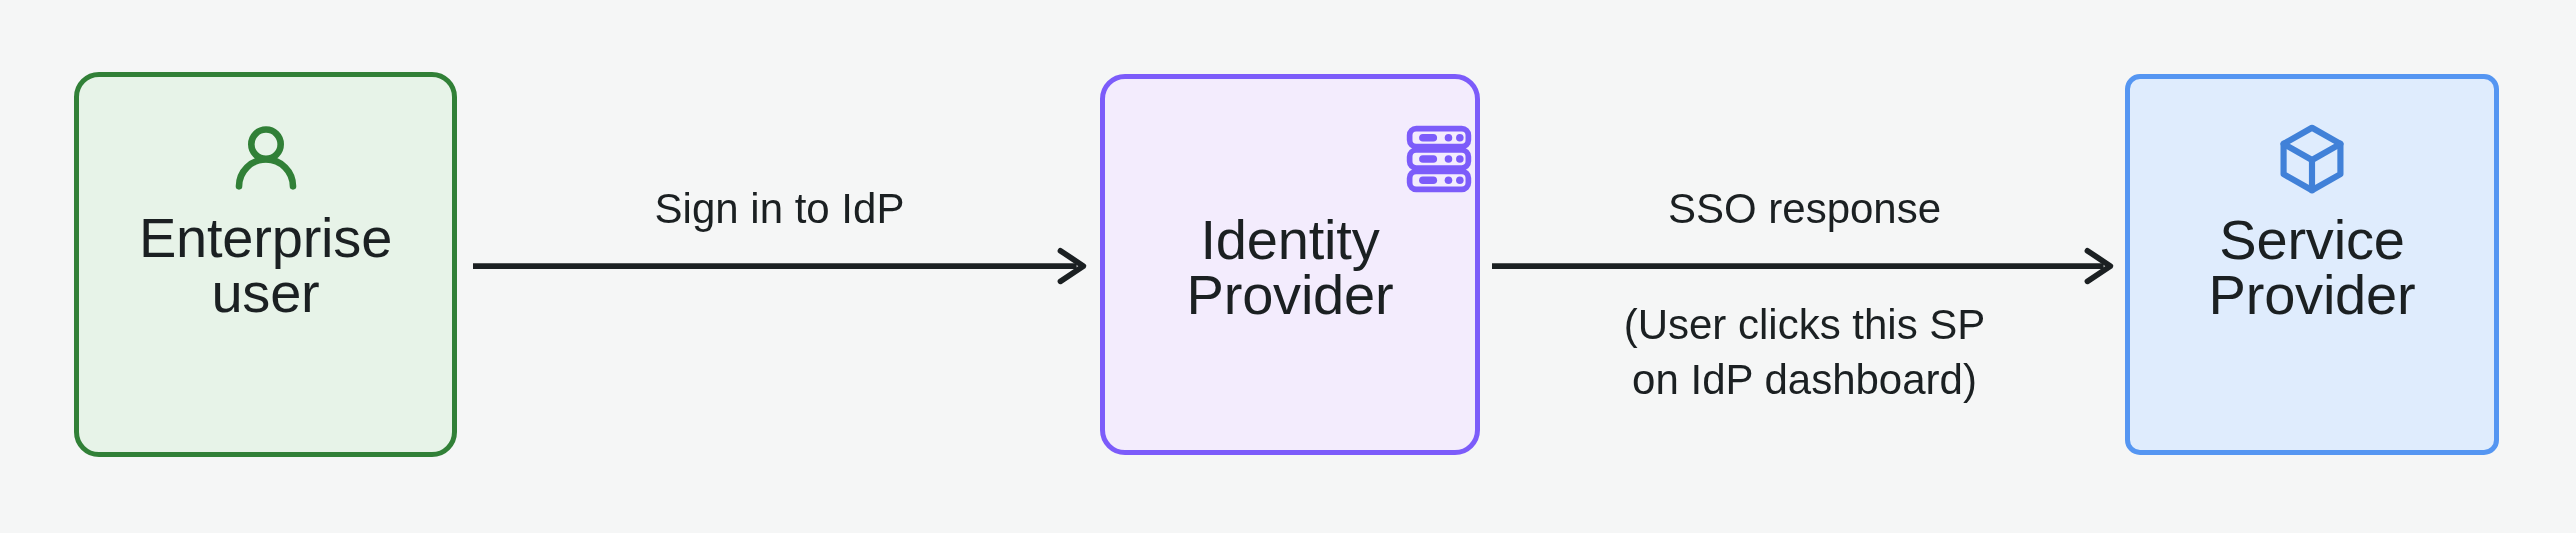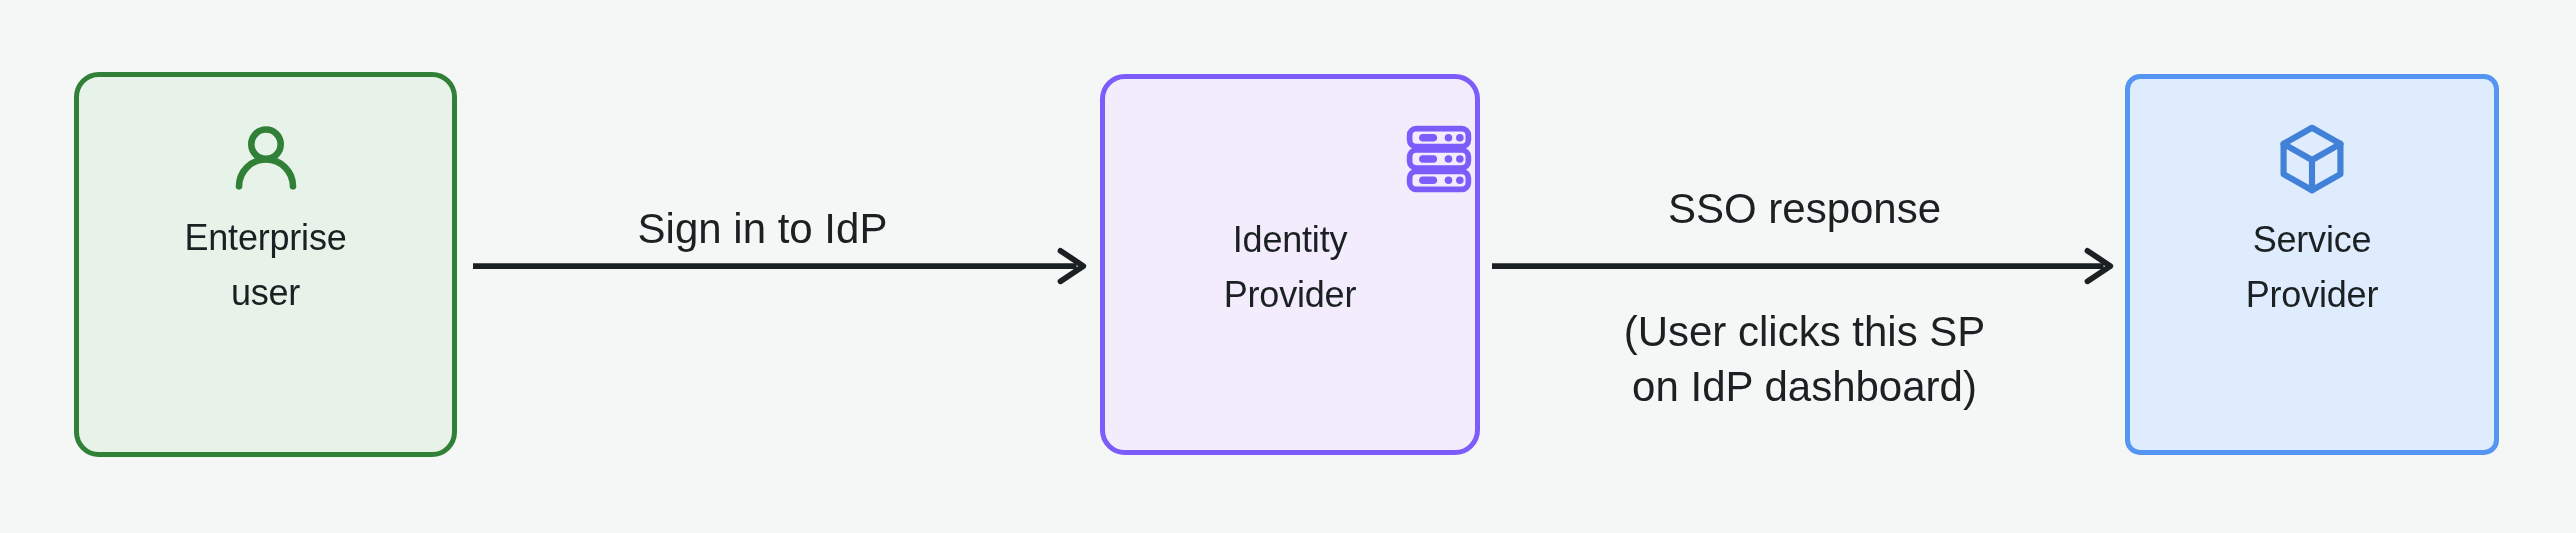--- a/index.html
+++ b/index.html
@@ -39,21 +39,21 @@
     width: 72px;
     height: 72px;
     display: block;
     line-height: 0;
   }
 
   .node-label {
     margin-top: 17px;
     width: 100%;
     text-align: center;
-    font-size: 36px;
+    font-size: 56px;
     line-height: 55px;
     color: #1b2022;
     letter-spacing: -0.2px;
     white-space: pre-line;
   }
 
   #node-user {
     left: 74px;
     top: 72px;
     width: 383px;
@@ -96,35 +96,34 @@
   .edge-label {
     position: absolute;
     text-align: center;
     color: #1b2022;
     font-size: 42px;
     line-height: 55px;
     white-space: pre-line;
   }
 
   #edge-label-1 {
-    left: 454px;
+    left: 471px;
     top: 181px;
     width: 617px;
-    margin-top: 20px;
   }
 
   #edge-label-2-top {
     left: 1492px;
     top: 181px;
     width: 625px;
   }
 
   #edge-label-2-bottom {
     left: 1473px;
-    top: 304px;
+    top: 297px;
     width: 663px;
   }
 </style>
 </head>
 <body>
 
 <div id="diagram">
 
   <div id="node-user" class="node">
     <span class="node-icon">

